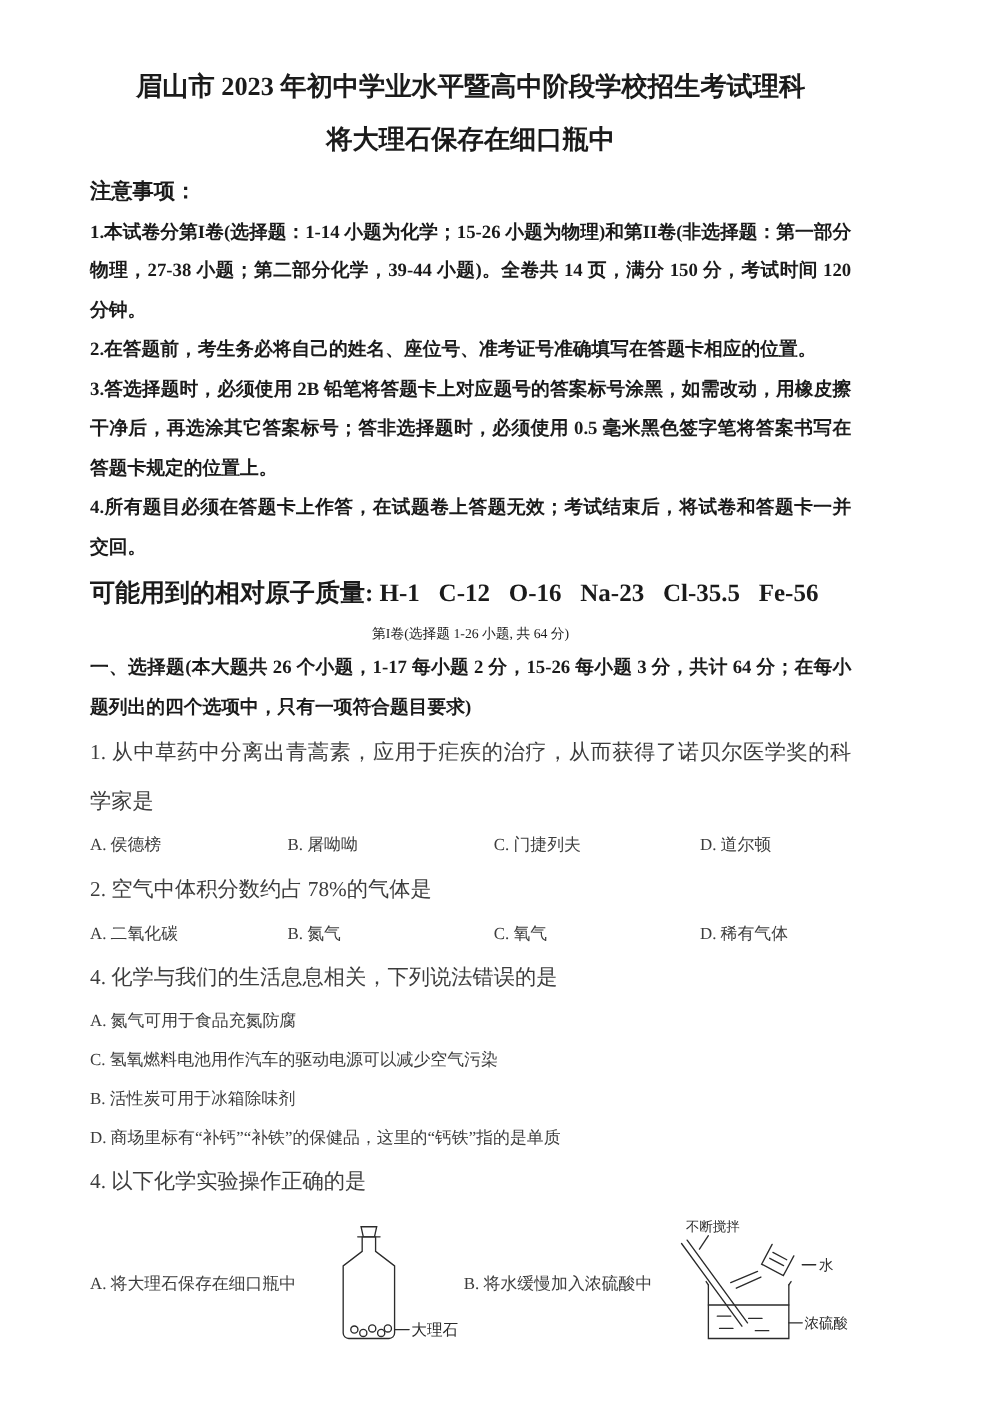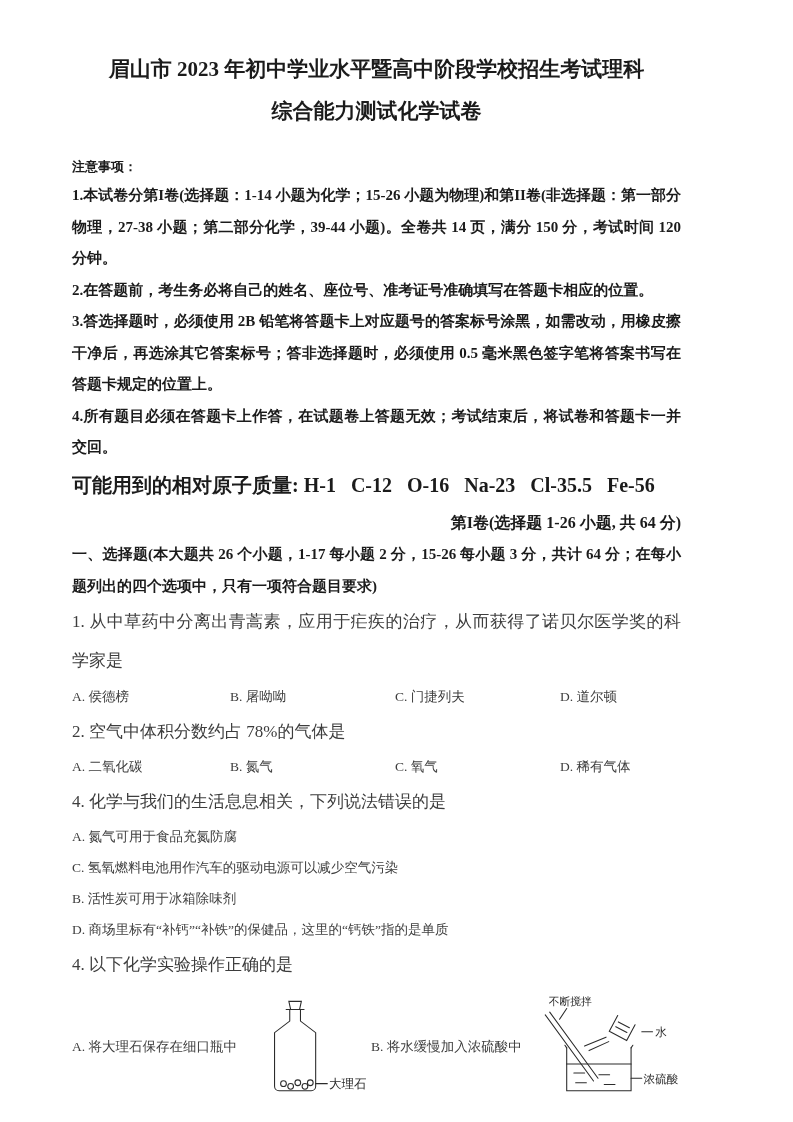--- a/index.html
+++ b/index.html
@@ -9,42 +9,42 @@
     width:793px; height:1122px;
     margin:0 auto;
     background:#fff;
     padding:54px 112px 0 72px;
     font-family:"Liberation Serif","DejaVu Serif",serif;
     color:#1b1b1b;
     overflow:hidden;
   }
   .title { text-align:center; font-weight:bold; font-size:21px; line-height:1.5; }
   .title + .title { margin-top:10px; }
-  .notice-heading { font-size:13px; font-weight:bold; line-height:2.1; margin-top:26px; }
+  .notice-heading { font-size:17px; font-weight:bold; line-height:2.1; margin-top:8px; }
   .notice { font-size:15px; font-weight:bold; line-height:2.1; text-align:justify; }
   .atomic { font-size:20px; font-weight:bold; line-height:2.1; white-space:pre-wrap; }
-  .part-heading { font-size:16px; font-weight:bold; line-height:2.1; text-align:right; }
+  .part-heading { font-size:11px; font-weight:normal; line-height:2.1; text-align:center; }
   .intro { font-size:15px; font-weight:bold; line-height:2.1; text-align:justify; }
   .q-stem { font-size:17px; color:#3d3d3d; line-height:2.3; text-align:justify; }
   .opt-row { display:flex; font-size:13.5px; color:#3d3d3d; line-height:2.3; }
   .opt-row .c1 { width:158px; } .opt-row .c2 { width:165px; } .opt-row .c3 { width:165px; }
   .opt-line { font-size:13.5px; color:#3d3d3d; line-height:2.3; }
   .q4-row { display:flex; align-items:center; justify-content:space-between; margin-top:4px; }
   .q4-row .q4-text { font-size:13.5px; color:#3d3d3d; white-space:nowrap; }
   svg { display:block; }
   svg text { fill:#2b2b2b; font-family:"Liberation Serif","DejaVu Serif",serif; }
   .stroke { stroke:#2b2b2b; stroke-width:1.2; fill:none; stroke-linecap:round; }
 </style>
 </head>
 <body>
 
 <div class="page">
 
   <div class="title">眉山市 2023 年初中学业水平暨高中阶段学校招生考试理科</div>
-  <div class="title">综合能力测试化学试卷</div>
+  <div class="title">将大理石保存在细口瓶中</div>
 
   <div class="notice-heading">注意事项：</div>
   <p class="notice">1.本试卷分第I卷(选择题：1-14 小题为化学；15-26 小题为物理)和第II卷(非选择题：第一部分物理，27-38 小题；第二部分化学，39-44 小题)。全卷共 14 页，满分 150 分，考试时间 120 分钟。</p>
   <p class="notice">2.在答题前，考生务必将自己的姓名、座位号、准考证号准确填写在答题卡相应的位置。</p>
   <p class="notice">3.答选择题时，必须使用 2B 铅笔将答题卡上对应题号的答案标号涂黑，如需改动，用橡皮擦干净后，再选涂其它答案标号；答非选择题时，必须使用 0.5 毫米黑色签字笔将答案书写在答题卡规定的位置上。</p>
   <p class="notice">4.所有题目必须在答题卡上作答，在试题卷上答题无效；考试结束后，将试卷和答题卡一并交回。</p>
 
   <p class="atomic">可能用到的相对原子质量: H-1   C-12   O-16   Na-23   Cl-35.5   Fe-56</p>
 
   <div class="part-heading">第I卷(选择题 1-26 小题, 共 64 分)</div>

